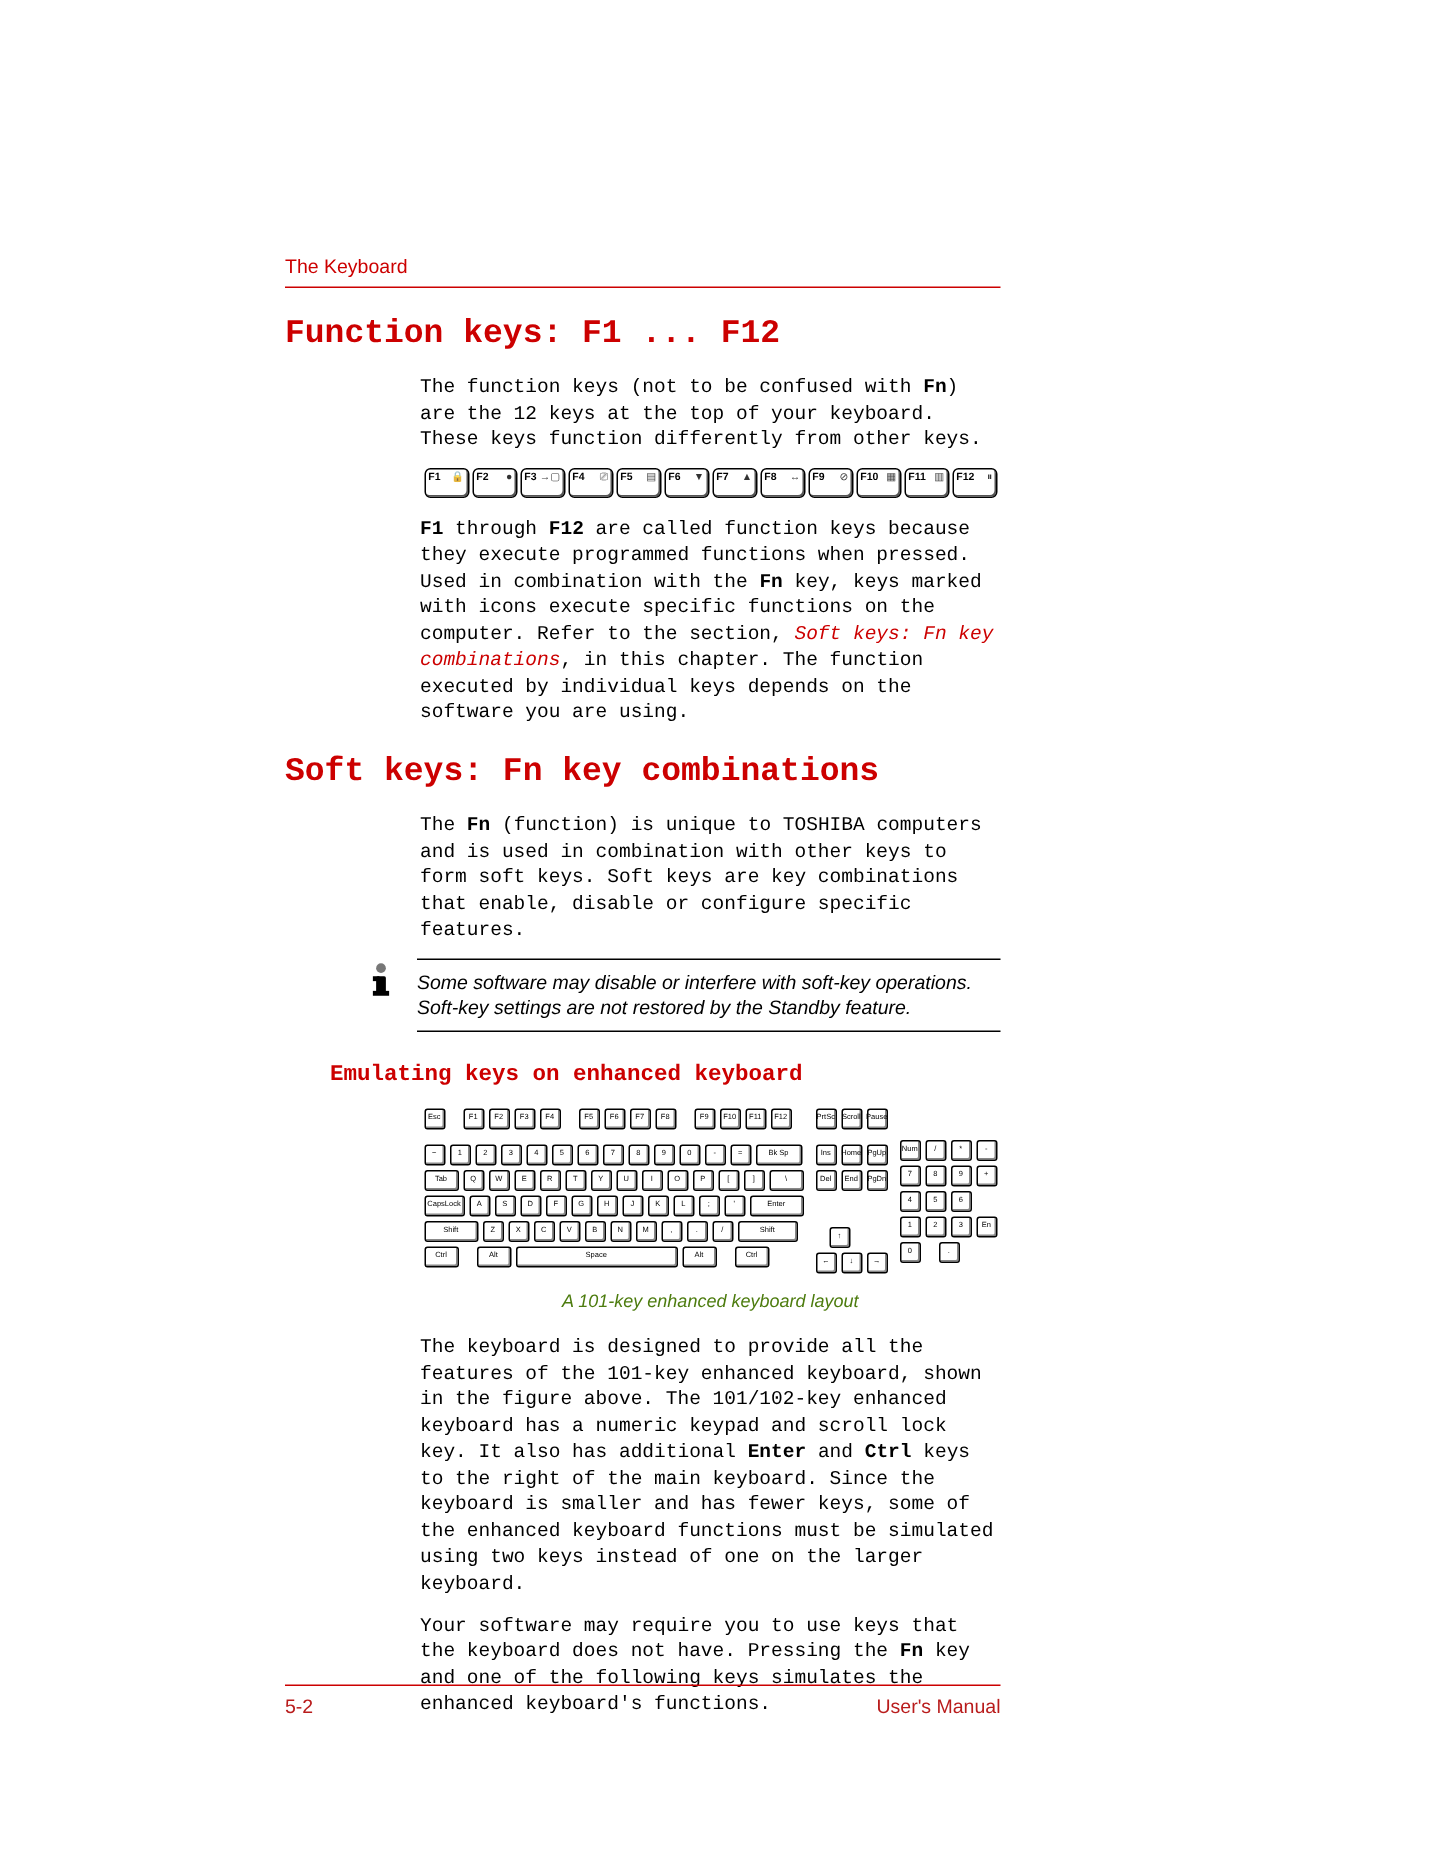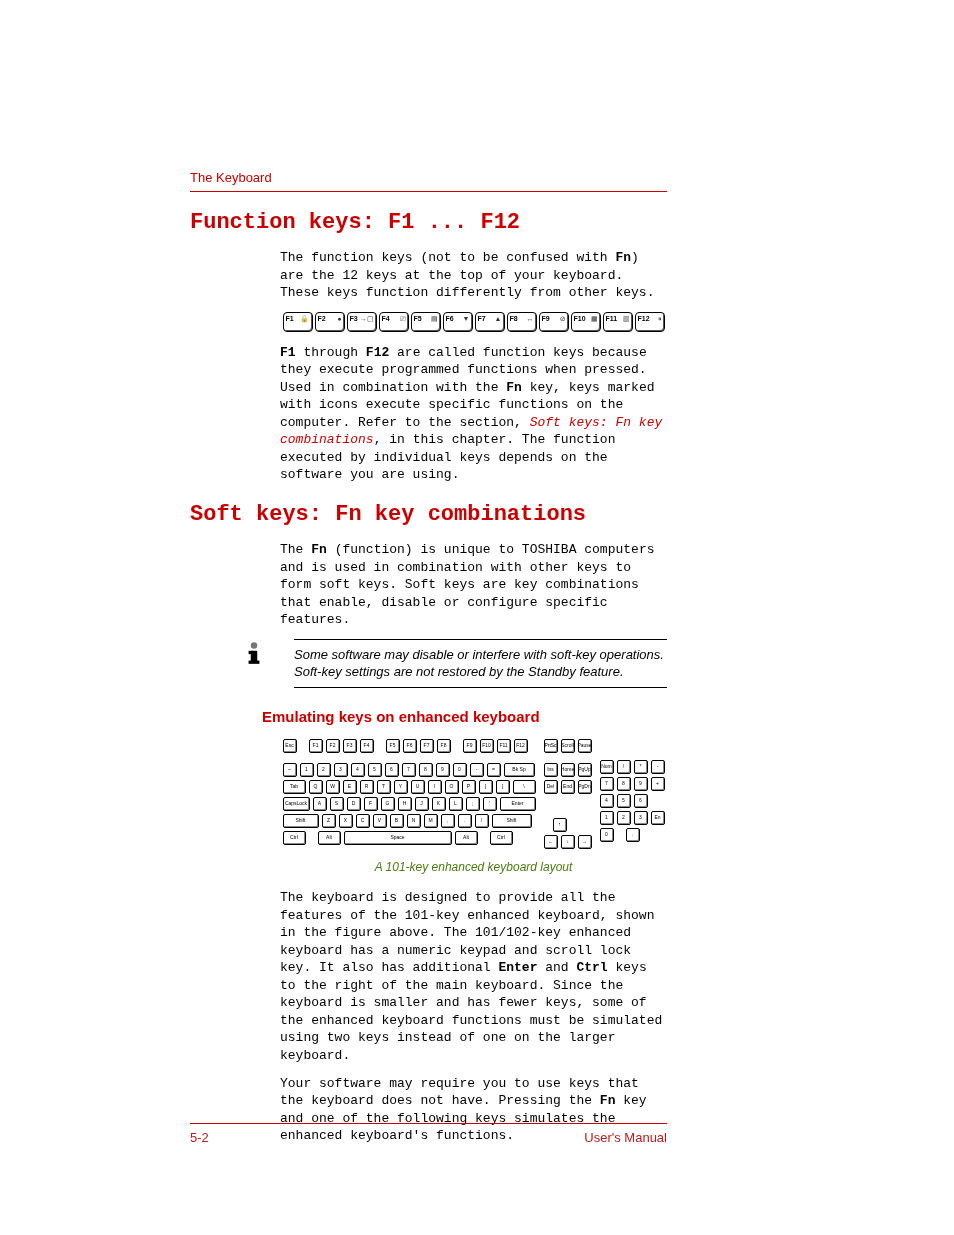--- a/index.html
+++ b/index.html
@@ -64,21 +64,21 @@
     padding: 1px 2px;
     box-sizing: border-box;
     box-shadow: inset -1px -1px 0 #555;
     background: #fff;
   }
   .fkey .lab { font-weight: bold; }
   .fkey .ico { font-size: 7px; opacity: .8; }
   .note-row {
     display: flex;
     align-items: flex-start;
-    gap: 26px;
+    gap: 10px;
     margin: 6px 0 10px 0;
   }
   .note-icon {
     width: 28px; height: 28px; flex: 0 0 28px;
     display: flex; align-items: center; justify-content: center;
   }
   .note-icon svg { width: 26px; height: 26px; }
   .note-lines {
     flex: 1;
     border-top: 1px solid #000;
@@ -223,21 +223,21 @@
       <svg viewBox="0 0 24 24">
           <circle cx="12" cy="5" r="3" fill="#777"></circle>
           <rect x="9" y="10" width="6" height="11" rx="1" fill="#000"></rect>
           <rect x="7" y="10" width="4" height="3" fill="#000"></rect>
           <rect x="7" y="19" width="10" height="3" fill="#000"></rect>
         </svg>
     </div>
     <div class="note-lines">Some software may disable or interfere with soft-key operations. Soft-key settings are not restored by the Standby feature.</div>
   </div>
 
-  <h2 class="subsection" style="margin-left:72px;">Emulating keys on enhanced keyboard</h2>
+  <h2 class="subsection" style="margin-left:30px;font-family:Liberation Mono, monospace;">Emulating keys on enhanced keyboard</h2>
 
   <div class="body-block">
     <div class="kbd-figure">
       <div class="kbd" id="kbd">
           <div class="block">
             <div class="row">
               <div class="key w1">Esc</div>
               <div class="spacer-sm"></div>
               <div class="key w1">F1</div>
               <div class="key w1">F2</div>

